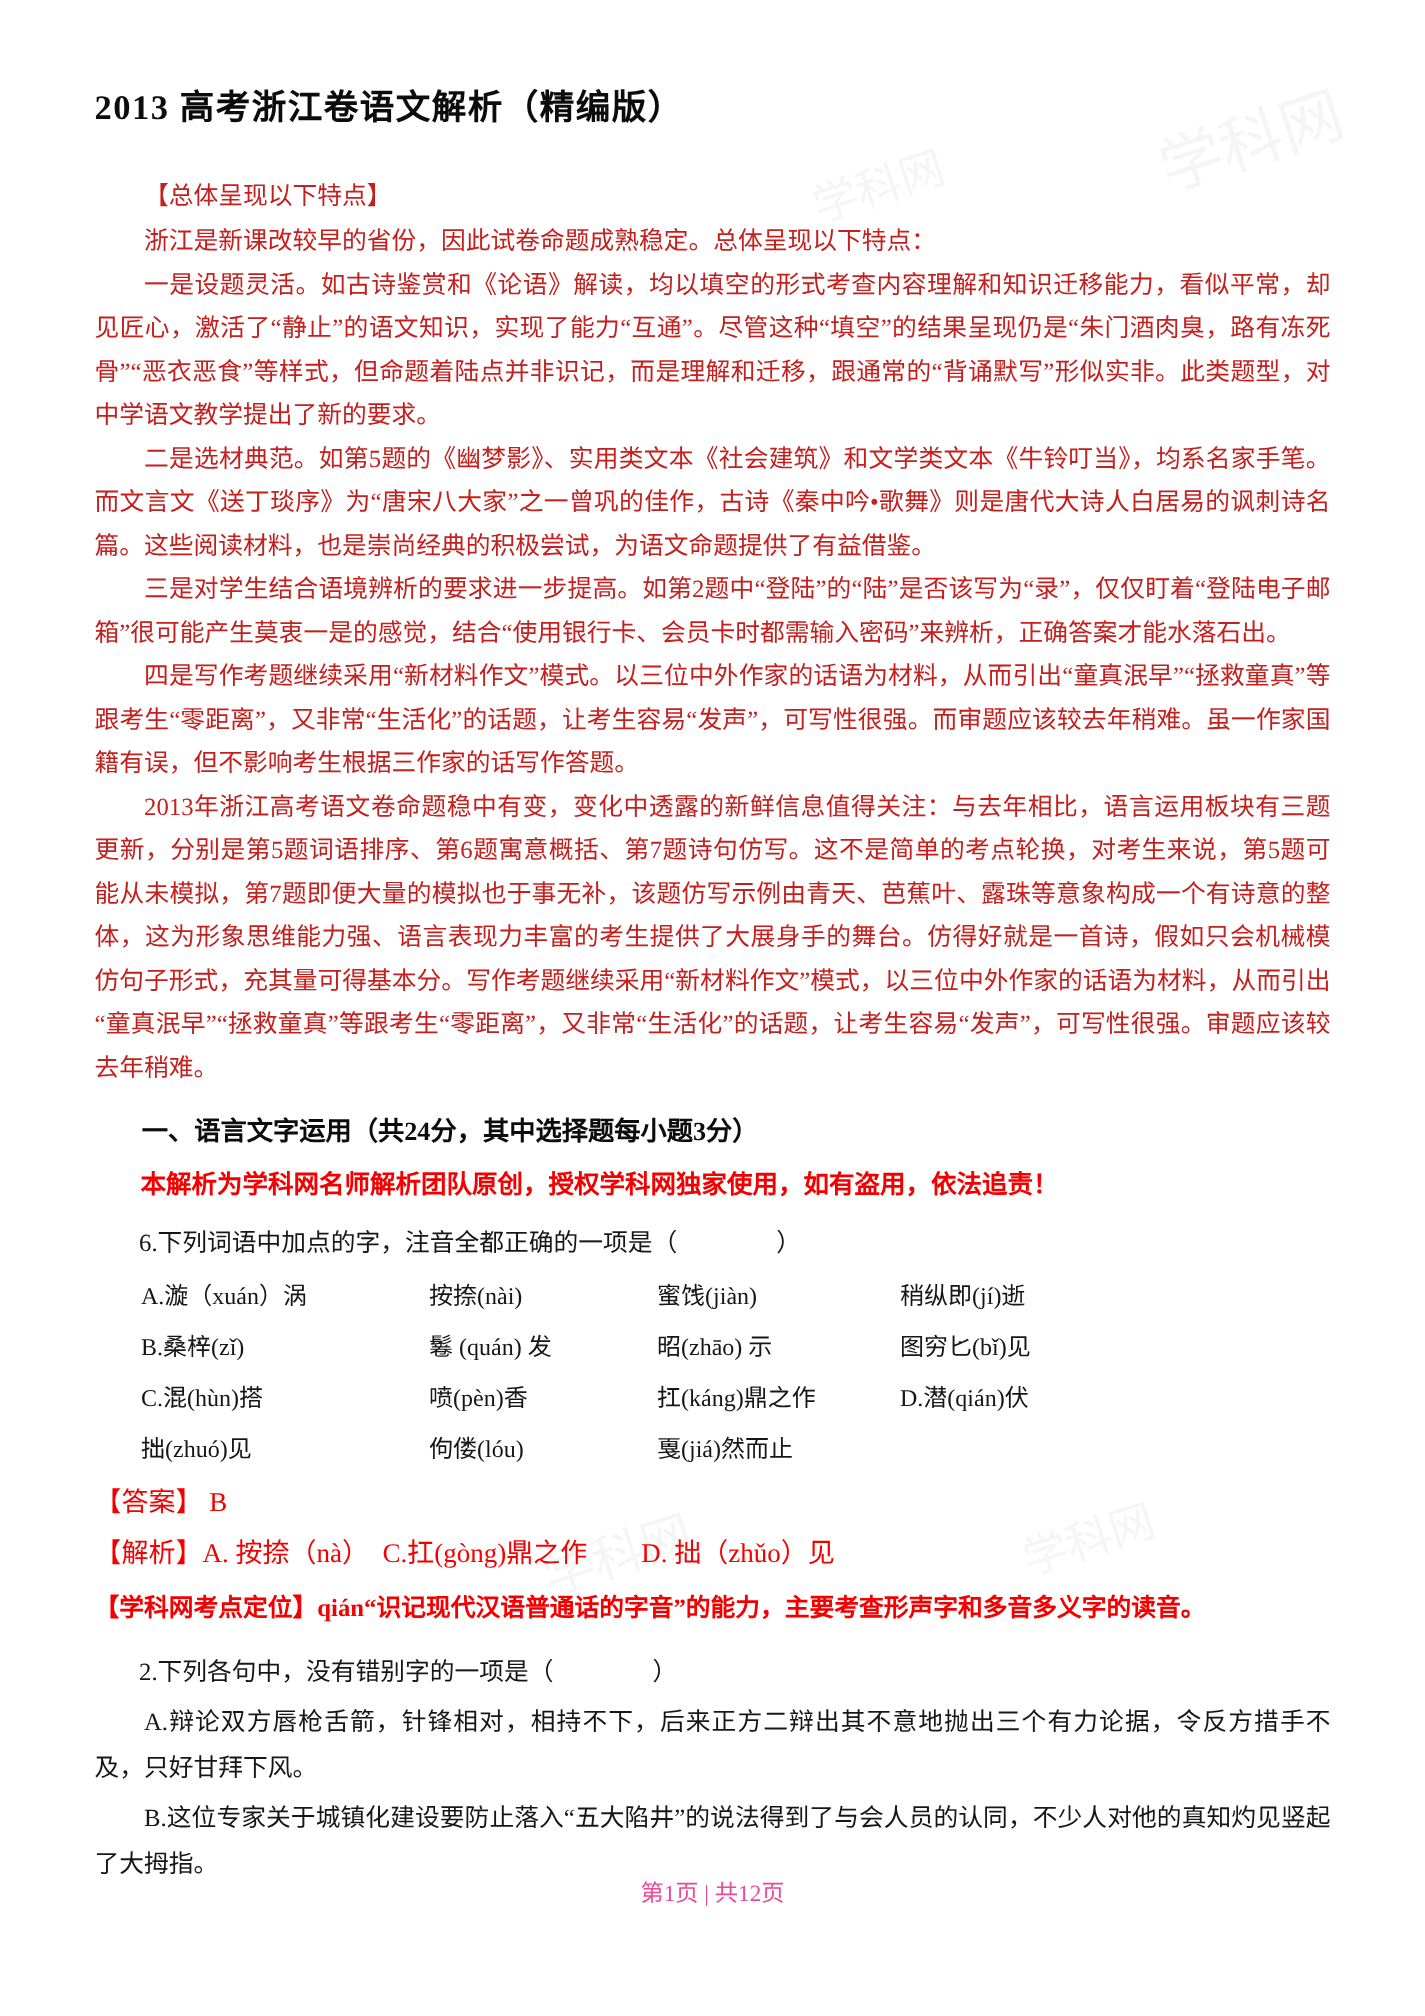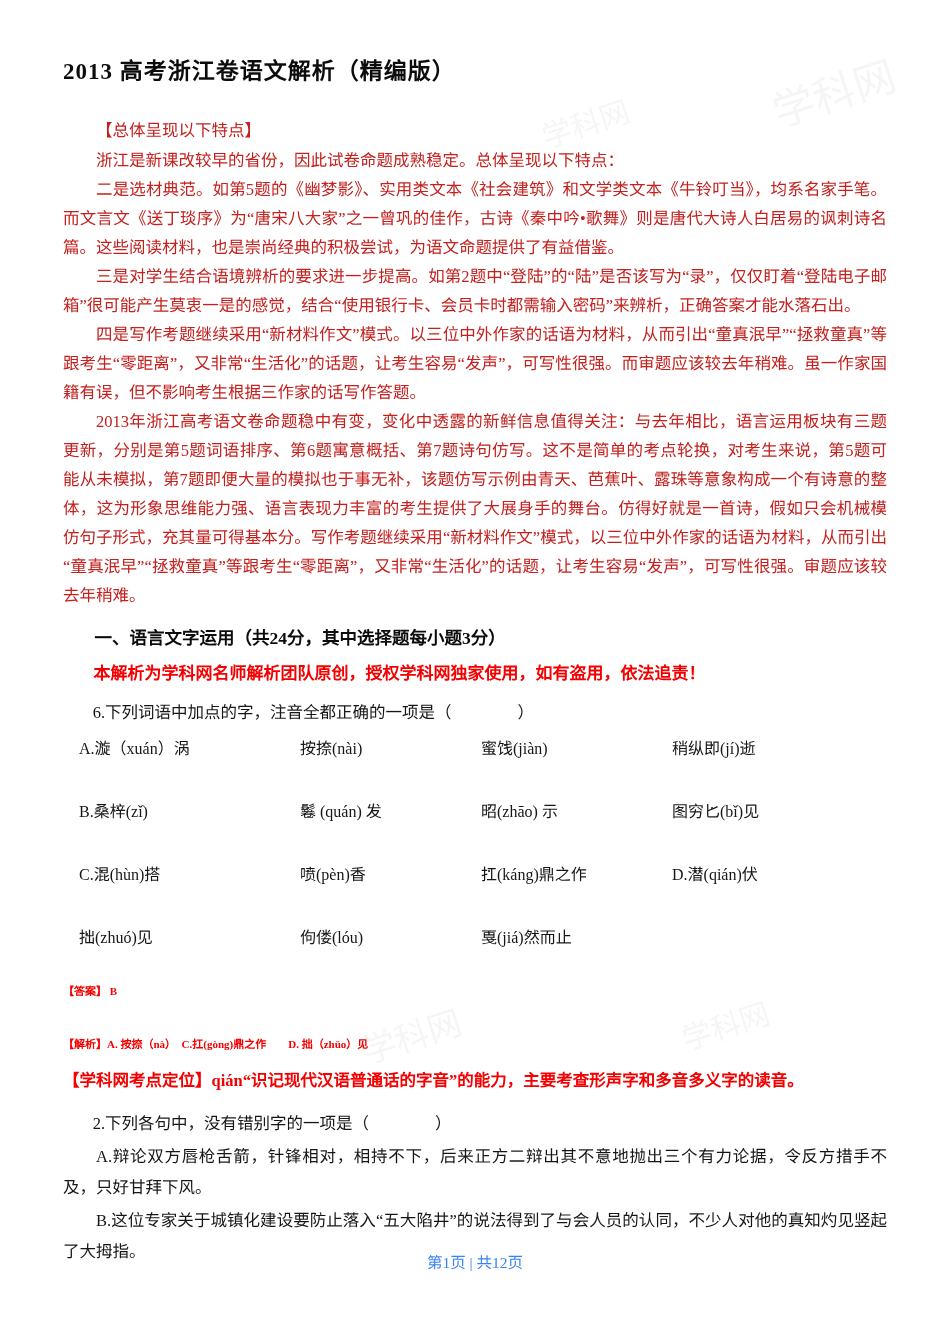--- a/index.html
+++ b/index.html
@@ -23,54 +23,55 @@
   .section-heading{
     font-size:17.5px;font-weight:700;color:#0c0c0c;
     line-height:32px;text-indent:1.8em;margin-top:12px;
   }
   .copyright-line{
     font-size:17px;font-weight:700;line-height:32px;text-indent:1.8em;margin-top:4px;
   }
   .stem{font-size:16.5px;line-height:30px;text-indent:1.8em;margin-top:8px;}
   .options-grid{
     display:grid;grid-template-columns:192px 152px 162px auto;
-    margin-left:16px;margin-top:4px;gap:29px;
+    margin-left:31px;margin-top:4px;
   }
   .opt-cell{font-size:16px;line-height:34px;white-space:nowrap;}
   .dot-under{position:relative;}
   .dot-under::after{
     content:"•";position:absolute;left:50%;transform:translateX(-50%);
     bottom:-0.62em;font-size:0.55em;color:#222;
   }
-  .answer-line{font-size:11px;font-weight:700;line-height:33px;margin-top:20px;}
+  .answer-line{font-size:18px;font-weight:400;line-height:33px;margin-top:1px;}
   .kaodian-line{font-size:16.5px;font-weight:700;line-height:33px;margin-top:3px;}
   .q2-option{font-size:16.5px;line-height:31px;text-align:justify;text-indent:2em;margin-top:2px;}
   .footer{
     position:absolute;left:0;right:0;bottom:72px;text-align:center;
-    font-size:15.5px;color:#3b82f6;
+    font-size:15.5px;color:#ec4899;
   }
   .watermark{
     position:absolute;color:#8a8a8a;opacity:0.08;font-size:42px;
     transform:rotate(-18deg);pointer-events:none;font-family:"DejaVu Sans",sans-serif;
   }
 </style>
 </head>
 <body>
 
 <div class="page">
 
   <div class="watermark" style="left:770px;top:8px;">学科网</div>
   <div class="watermark" style="left:540px;top:48px;font-size:30px;">学科网</div>
   <div class="watermark" style="left:360px;top:958px;font-size:34px;">学科网</div>
   <div class="watermark" style="left:680px;top:950px;font-size:30px;">学科网</div>
 
   <h1 class="doc-title">2013 高考浙江卷语文解析（精编版）</h1>
 
   <p class="review-heading red">【总体呈现以下特点】</p>
   <p class="para red">浙江是新课改较早的省份，因此试卷命题成熟稳定。总体呈现以下特点：</p>
+  <p class="para red">一是设题灵活。如古诗鉴赏和《论语》解读，均以填空的形式考查内容理解和知识迁移能力，看似平常，却见匠心，激活了“静止”的语文知识，实现了能力“互通”。尽管这种“填空”的结果呈现仍是“朱门酒肉臭，路有冻死骨”“恶衣恶食”等样式，但命题着陆点并非识记，而是理解和迁移，跟通常的“背诵默写”形似实非。此类题型，对中学语文教学提出了新的要求。</p>
   <p class="para red">二是选材典范。如第5题的《幽梦影》、实用类文本《社会建筑》和文学类文本《牛铃叮当》，均系名家手笔。而文言文《送丁琰序》为“唐宋八大家”之一曾巩的佳作，古诗《秦中吟•歌舞》则是唐代大诗人白居易的讽刺诗名篇。这些阅读材料，也是崇尚经典的积极尝试，为语文命题提供了有益借鉴。</p>
   <p class="para red">三是对学生结合语境辨析的要求进一步提高。如第2题中“登陆”的“陆”是否该写为“录”，仅仅盯着“登陆电子邮箱”很可能产生莫衷一是的感觉，结合“使用银行卡、会员卡时都需输入密码”来辨析，正确答案才能水落石出。</p>
   <p class="para red">四是写作考题继续采用“新材料作文”模式。以三位中外作家的话语为材料，从而引出“童真泯早”“拯救童真”等跟考生“零距离”，又非常“生活化”的话题，让考生容易“发声”，可写性很强。而审题应该较去年稍难。虽一作家国籍有误，但不影响考生根据三作家的话写作答题。</p>
   <p class="para red">2013年浙江高考语文卷命题稳中有变，变化中透露的新鲜信息值得关注：与去年相比，语言运用板块有三题更新，分别是第5题词语排序、第6题寓意概括、第7题诗句仿写。这不是简单的考点轮换，对考生来说，第5题可能从未模拟，第7题即便大量的模拟也于事无补，该题仿写示例由青天、芭蕉叶、露珠等意象构成一个有诗意的整体，这为形象思维能力强、语言表现力丰富的考生提供了大展身手的舞台。仿得好就是一首诗，假如只会机械模仿句子形式，充其量可得基本分。写作考题继续采用“新材料作文”模式，以三位中外作家的话语为材料，从而引出“童真泯早”“拯救童真”等跟考生“零距离”，又非常“生活化”的话题，让考生容易“发声”，可写性很强。审题应该较去年稍难。</p>
 
   <p class="section-heading">一、语言文字运用（共24分，其中选择题每小题3分）</p>
   <p class="copyright-line bright-red">本解析为学科网名师解析团队原创，授权学科网独家使用，如有盗用，依法追责！</p>
 
   <p class="stem">6.下列词语中加点的字，注音全都正确的一项是（　　　　）</p>
   <div class="options-grid">

